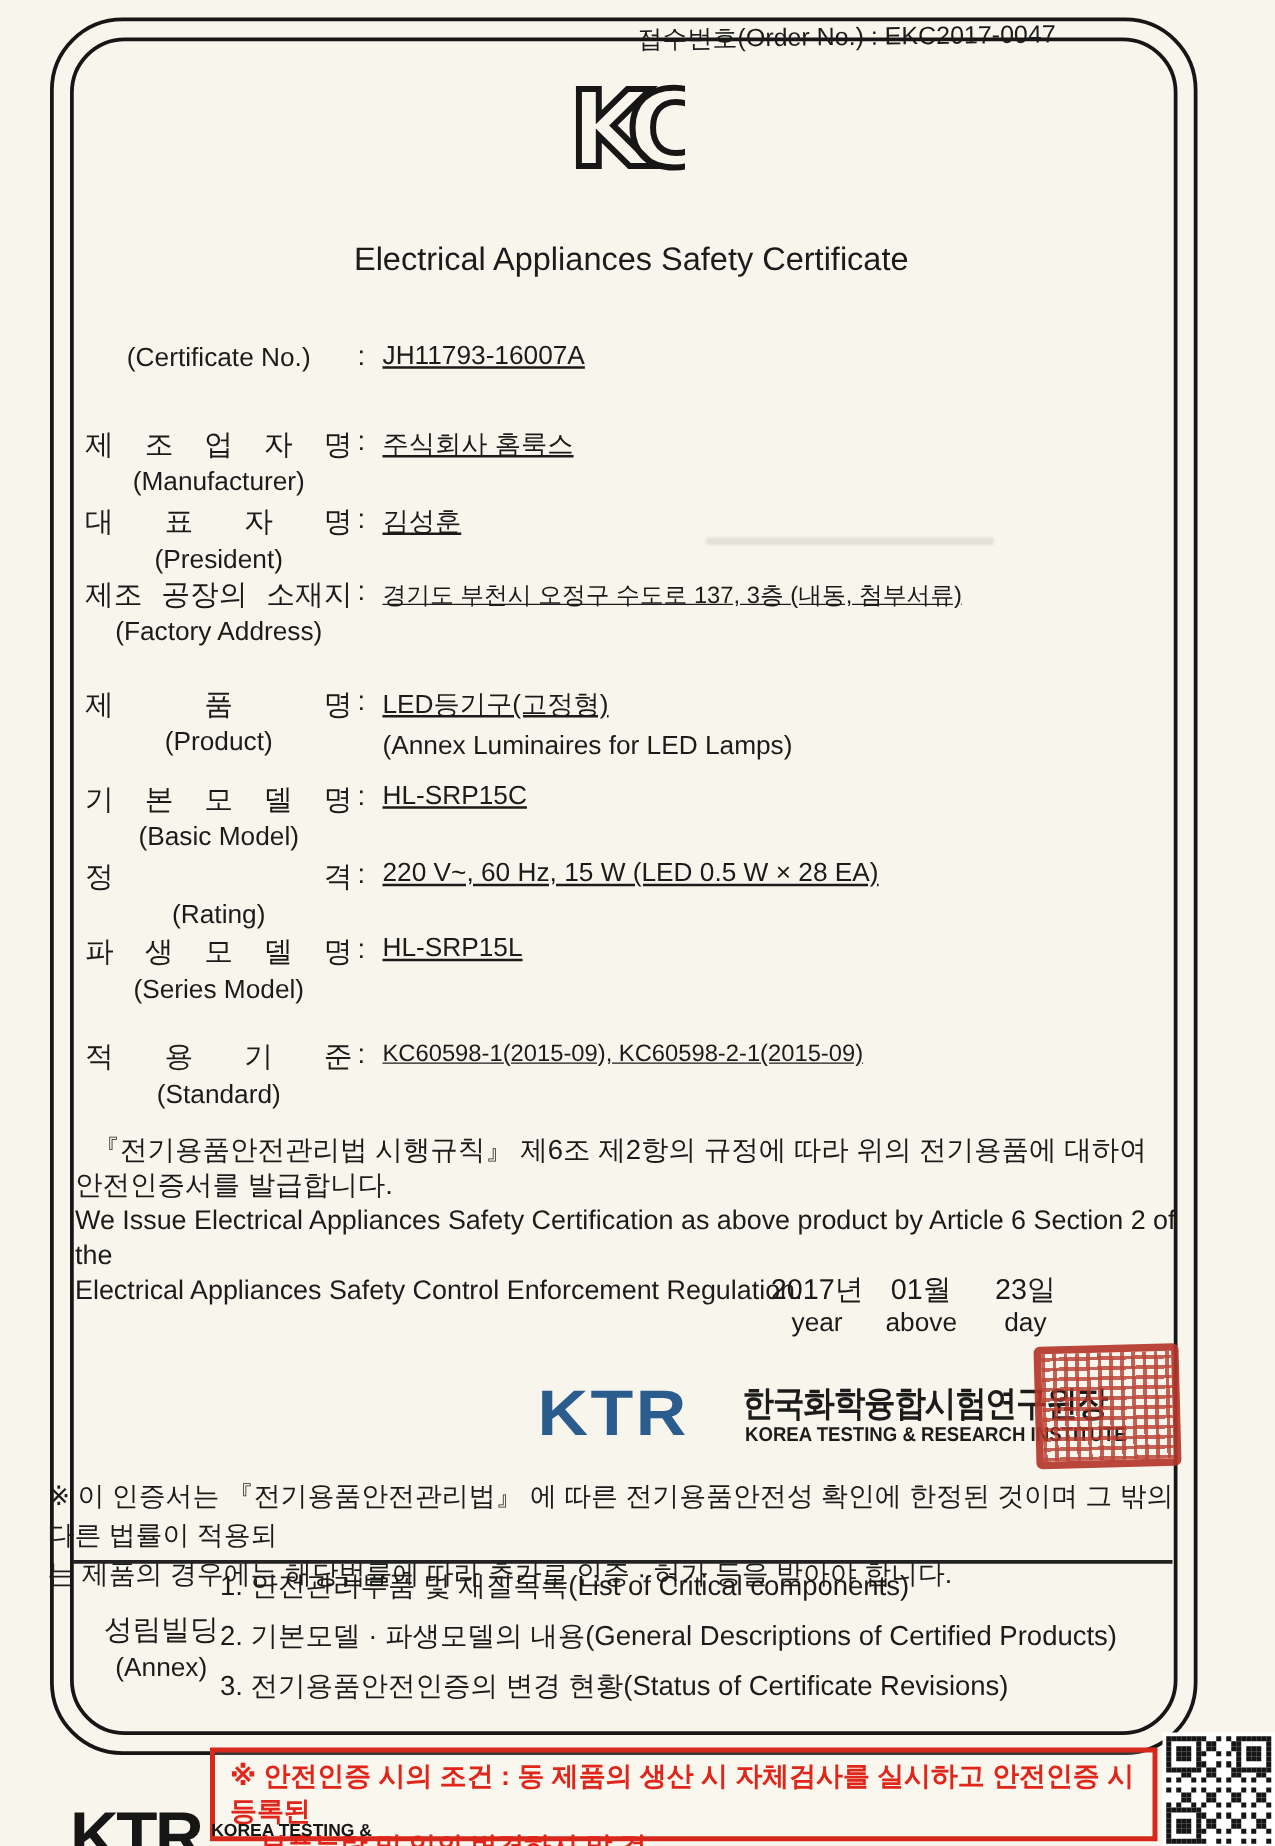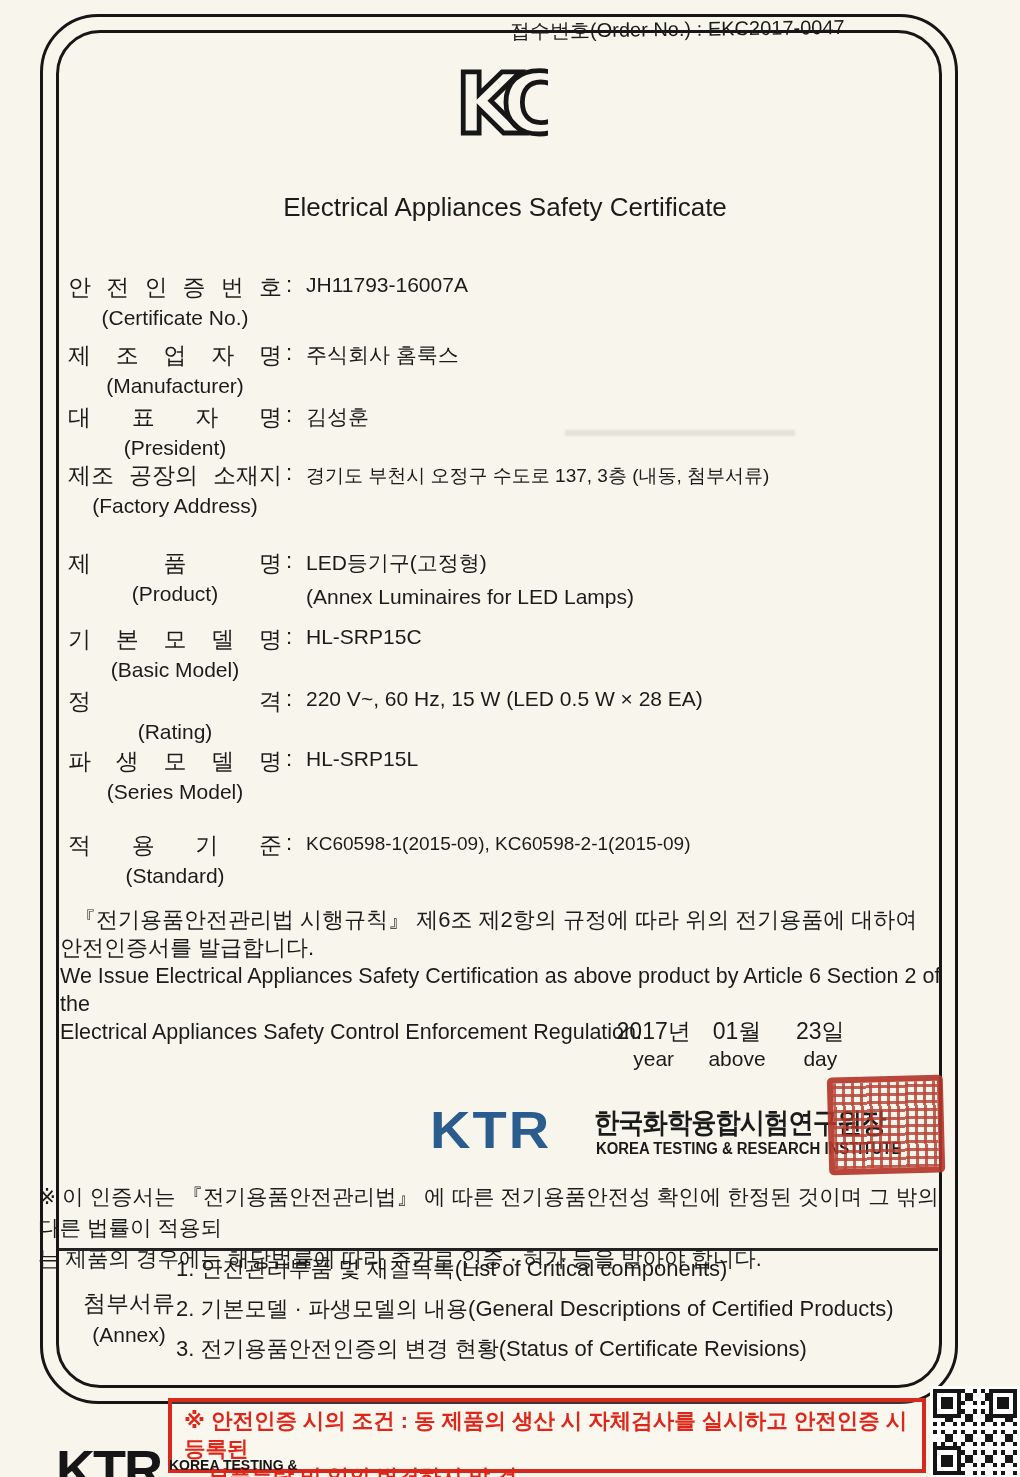--- a/index.html
+++ b/index.html
@@ -24,21 +24,21 @@
   .title-kr{position:absolute;left:0;top:142px;width:1010px;text-align:center;
     font-size:40px;letter-spacing:0.45em;text-indent:0.45em;white-space:nowrap;}
   .title-en{position:absolute;left:0;top:192px;width:1010px;text-align:center;
     font-size:26px;}
   
   .field{position:absolute;left:68px;width:880px;}
   .flabel{display:block;width:214px;font-size:23px;text-align:justify;
     text-align-last:justify;white-space:nowrap;}
   .fsub{display:block;width:214px;font-size:21px;text-align:center;margin-top:3px;}
   .fcolon{position:absolute;left:218px;top:0;font-size:22px;}
-  .fvalue{position:absolute;left:238px;top:1px;font-size:21px;white-space:nowrap;}
+  .fvalue{position:absolute;left:238px;top:1px;font-size:21px;white-space:nowrap;text-decoration:underline;}
   .fvalue.small{font-size:19px;top:3px;}
   .fvalue2{position:absolute;left:238px;top:37px;font-size:21px;white-space:nowrap;}
   
   .declaration{position:absolute;left:60px;top:906px;width:890px;line-height:28px;}
   .declaration .kr{font-size:22px;}
   .declaration .kr.indent{text-indent:14px;}
   .declaration .en{font-size:21.5px;}
   
   .date-block{position:absolute;left:612px;top:1016px;width:250px;}
   .date-row{display:flex;}
@@ -99,21 +99,20 @@
     <span>EKC2017-0047</span>
   </div>
 
   <svg class="kc-logo" viewBox="0 0 100 100">
     <text x="52" y="80" text-anchor="middle" font-family="DejaVu Sans, sans-serif" font-size="88" font-weight="bold" letter-spacing="-16" fill="none" stroke="#161616" stroke-width="5">KC</text>
   </svg>
 
   <div class="title-en">Electrical Appliances Safety Certificate</div>
 
   <div class="field" style="top:272px">
-    <span class="flabel">안 전 인 증 번 호</span>
     <span class="fsub">(Certificate No.)</span>
     <span class="fcolon">:</span>
     <span class="fvalue">JH11793-16007A</span>
   </div>
   <div class="field" style="top:340px">
     <span class="flabel">제 조 업 자 명</span>
     <span class="fsub">(Manufacturer)</span>
     <span class="fcolon">:</span>
     <span class="fvalue">주식회사 홈룩스</span>
   </div>
@@ -189,21 +188,21 @@
   <div class="seal"></div>
 
   <div class="footnote">
     <span>※ 이 인증서는 『전기용품안전관리법』 에 따른 전기용품안전성 확인에 한정된 것이며 그 밖의 다른 법률이 적용되</span><br>
     <span>는 제품의 경우에는 해당법률에 따라 추가로 인증 · 허가 등을 받아야 합니다.</span>
   </div>
 
   <div class="divider"></div>
 
   <div class="annex-label">
-    <span class="k">첨부서류</span>
+    <span class="k">성림빌딩</span>
     <span class="e">(Annex)</span>
   </div>
   <div class="annex-items">
     <div>1. 안전관리부품 및 재질목록(List of Critical components)</div>
     <div>2. 기본모델 · 파생모델의 내용(General Descriptions of Certified Products)</div>
     <div>3. 전기용품안전인증의 변경 현황(Status of Certificate Revisions)</div>
   </div>
 
   <div class="warning-box">
     <div>※ 안전인증 시의 조건 : 동 제품의 생산 시 자체검사를 실시하고 안전인증 시 등록된</div>

